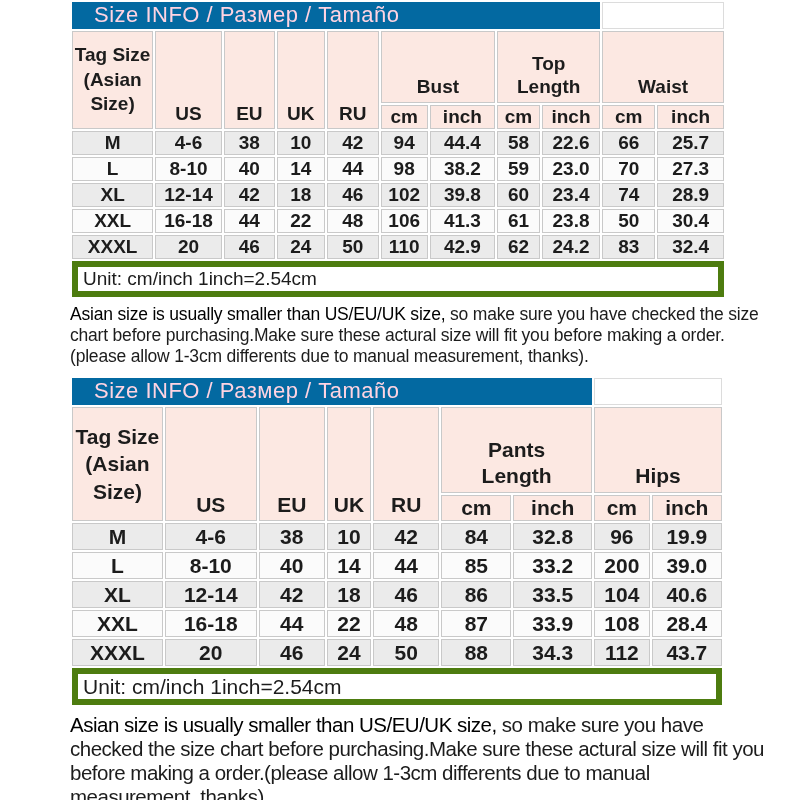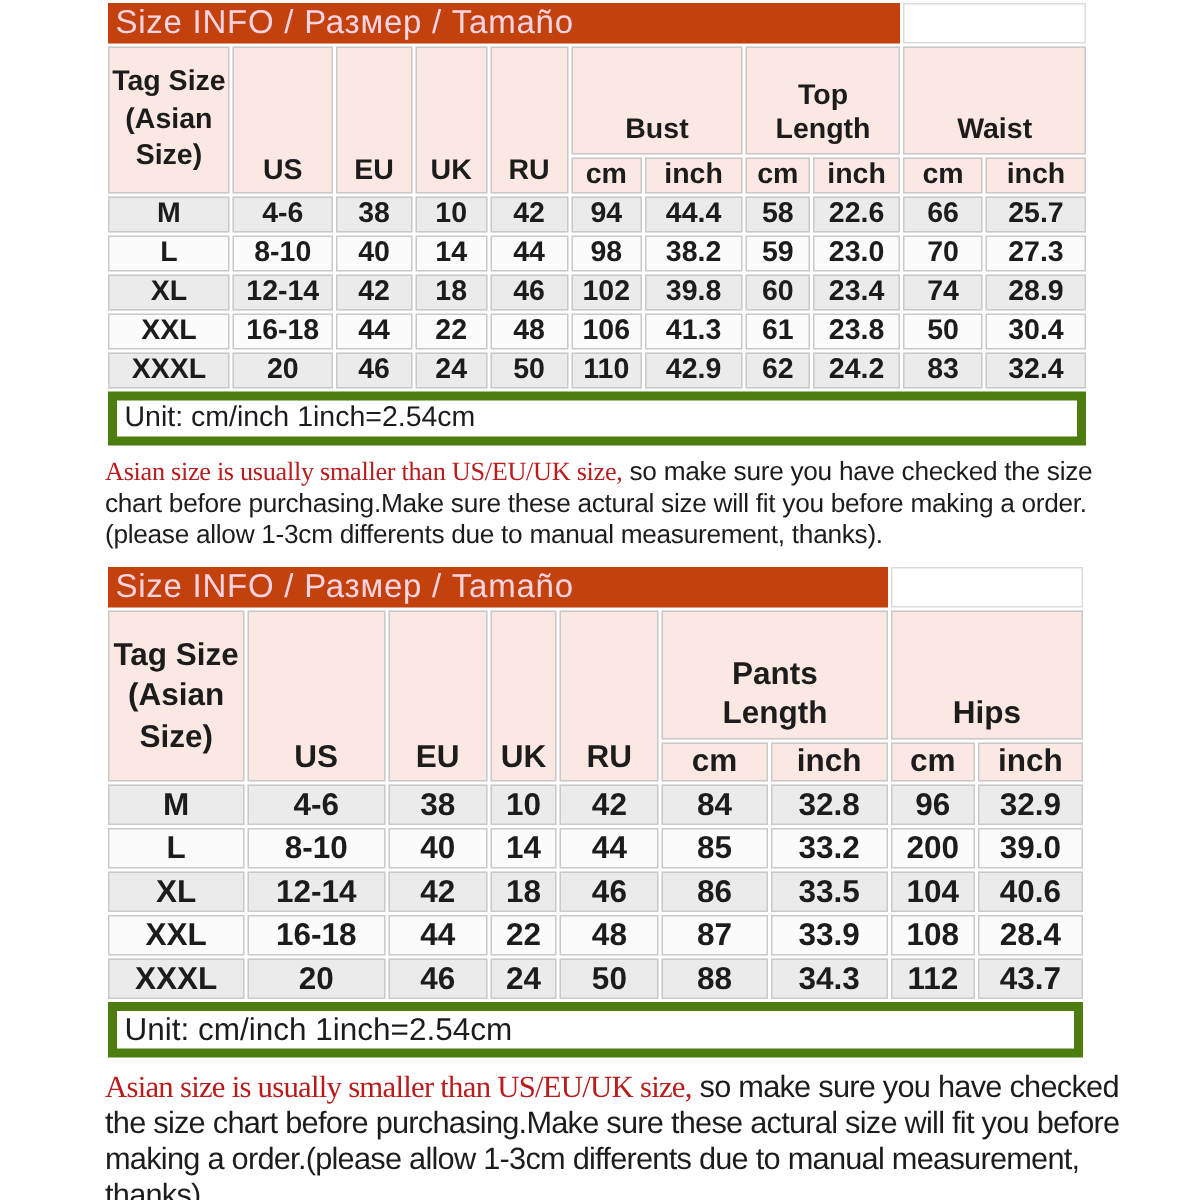--- a/index.html
+++ b/index.html
@@ -18,23 +18,23 @@
     overflow:hidden;padding:0;
   }
   .t th{background:#fce8e2;font-weight:700;}
   .t1 th{font-size:19px;}
   .t2 th{font-size:21px;}
   .t1 td{font-size:19px;font-weight:700;}
   .t2 td{font-size:21px;font-weight:700;}
 
   
   tr.titlerow td.bar{
-    border:none;background:#c2410c;color:#ffd4e2;
+    border:none;background:#0369a1;color:#ffd4e2;
     text-align:left;font-weight:400;font-size:22px;
-    padding:0 0 1px 5px;height:23px;letter-spacing:0.5px;
+    padding:0 0 1px 22px;height:23px;letter-spacing:0.5px;
   }
   tr.titlerow td.barwhite{border:1px solid #dcdcdc;background:#ffffff;}
 
   
   .t1 tr.hmain{height:72px;} .t1 tr.hsub{height:23px;}
   .t2 tr.hmain{height:86px;} .t2 tr.hsub{height:25px;}
   th.corner{vertical-align:middle;line-height:1.3;}
   th.szcol,th.grp{vertical-align:bottom;padding-bottom:3px;}
   .gl{display:inline-block;line-height:1.25;}
   .t1 .gl{max-width:92px;}
@@ -48,21 +48,21 @@
   
   tr.unitrow td{
     background:#ffffff;text-align:left;font-weight:400;
     border:6px solid #4d7c0f;padding-left:5px;
   }
   .t1 tr.unitrow td{font-size:19px;height:24px;}
   .t2 tr.unitrow td{font-size:21px;height:25px;}
 
   
   .note{color:#1c1c1c;}
-  .note .red{color:#b91c1c;font-family:Liberation Serif, serif;}
+  .note .red{color:#000000;}
   .note1{width:694px;font-size:17.5px;line-height:21px;letter-spacing:-0.2px;margin:5px 0 9px 0;}
   .note2{width:708px;font-size:20.5px;line-height:24px;letter-spacing:-0.5px;margin:6px 0 0 0;}
 </style>
 </head>
 <body>
 
 <div class="page">
 
   <section>
     <table class="t t1">
@@ -210,21 +210,21 @@
       </tr>
       <tr class="data ra">
         <td>M</td>
         <td>4-6</td>
         <td>38</td>
         <td>10</td>
         <td>42</td>
         <td>84</td>
         <td>32.8</td>
         <td>96</td>
-        <td>32.9</td>
+        <td>19.9</td>
       </tr>
       <tr class="data rb">
         <td>L</td>
         <td>8-10</td>
         <td>40</td>
         <td>14</td>
         <td>44</td>
         <td>85</td>
         <td>33.2</td>
         <td>200</td>

